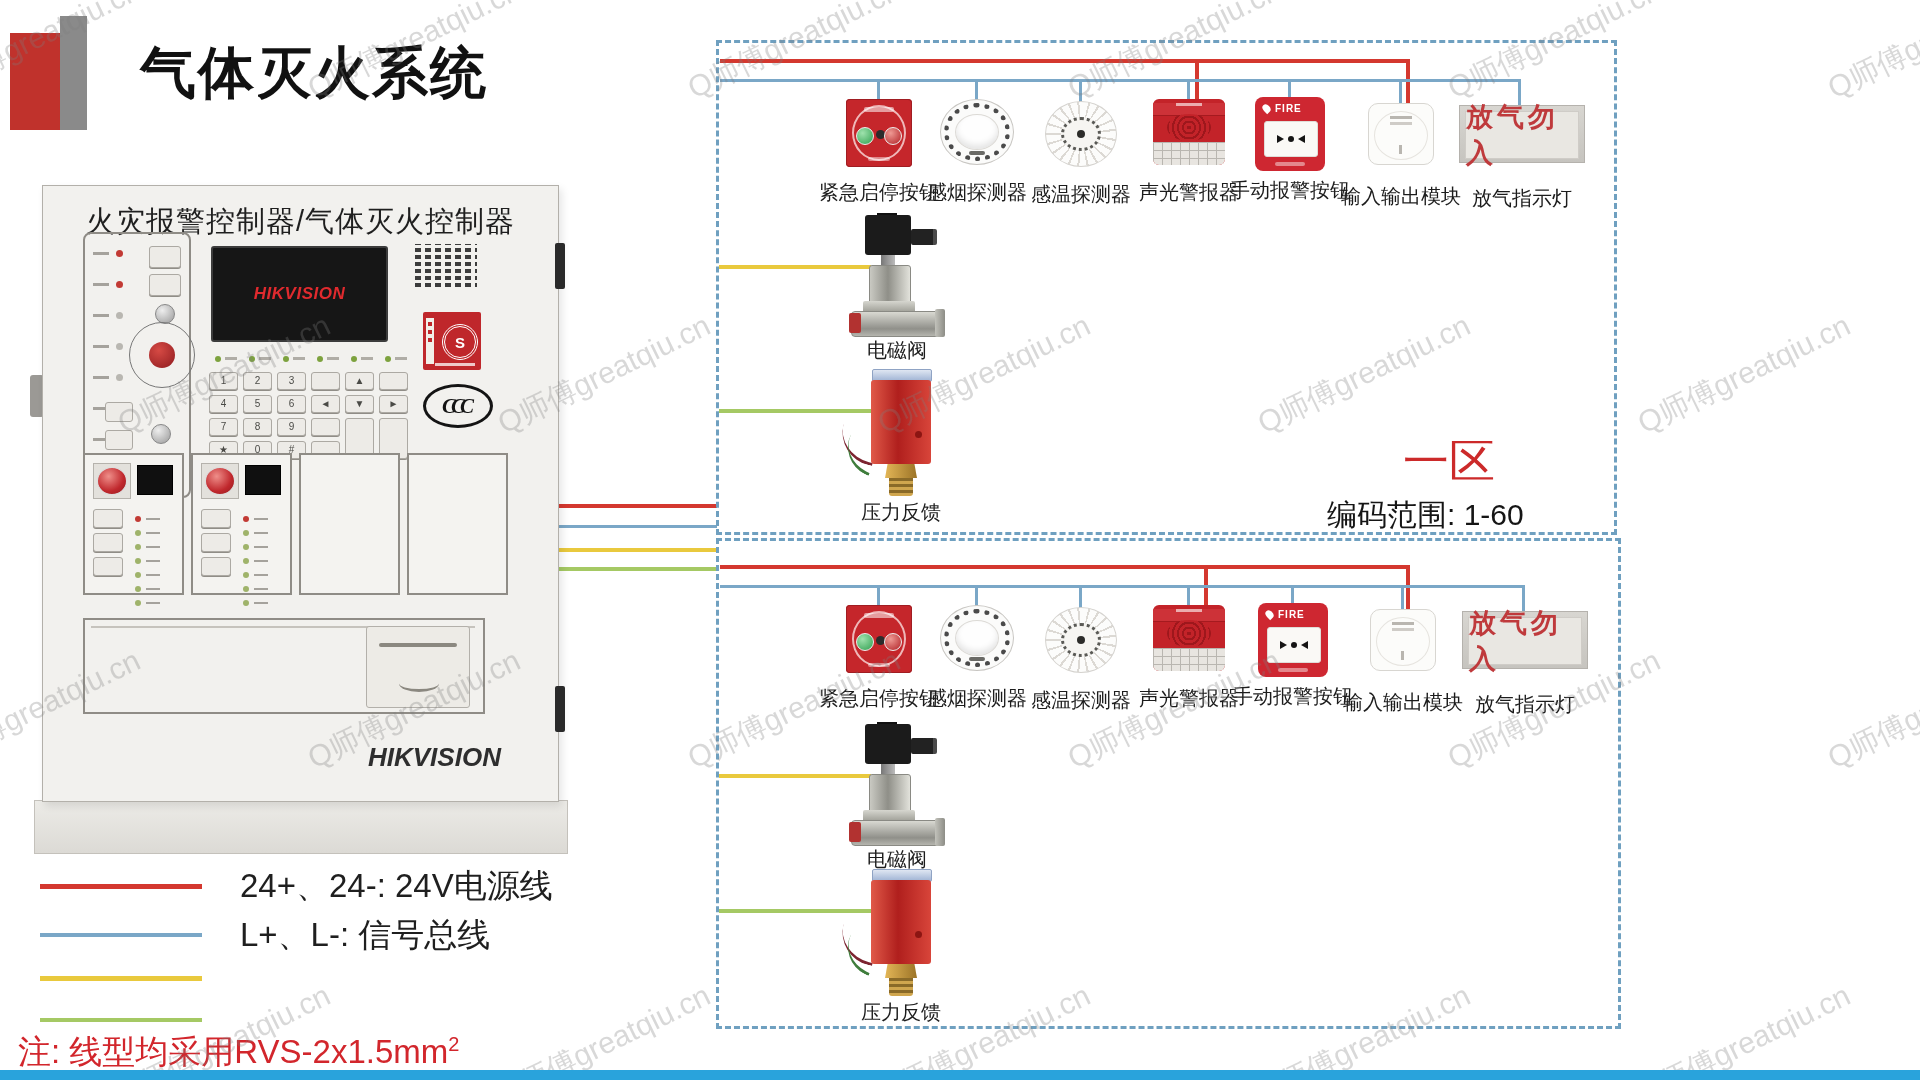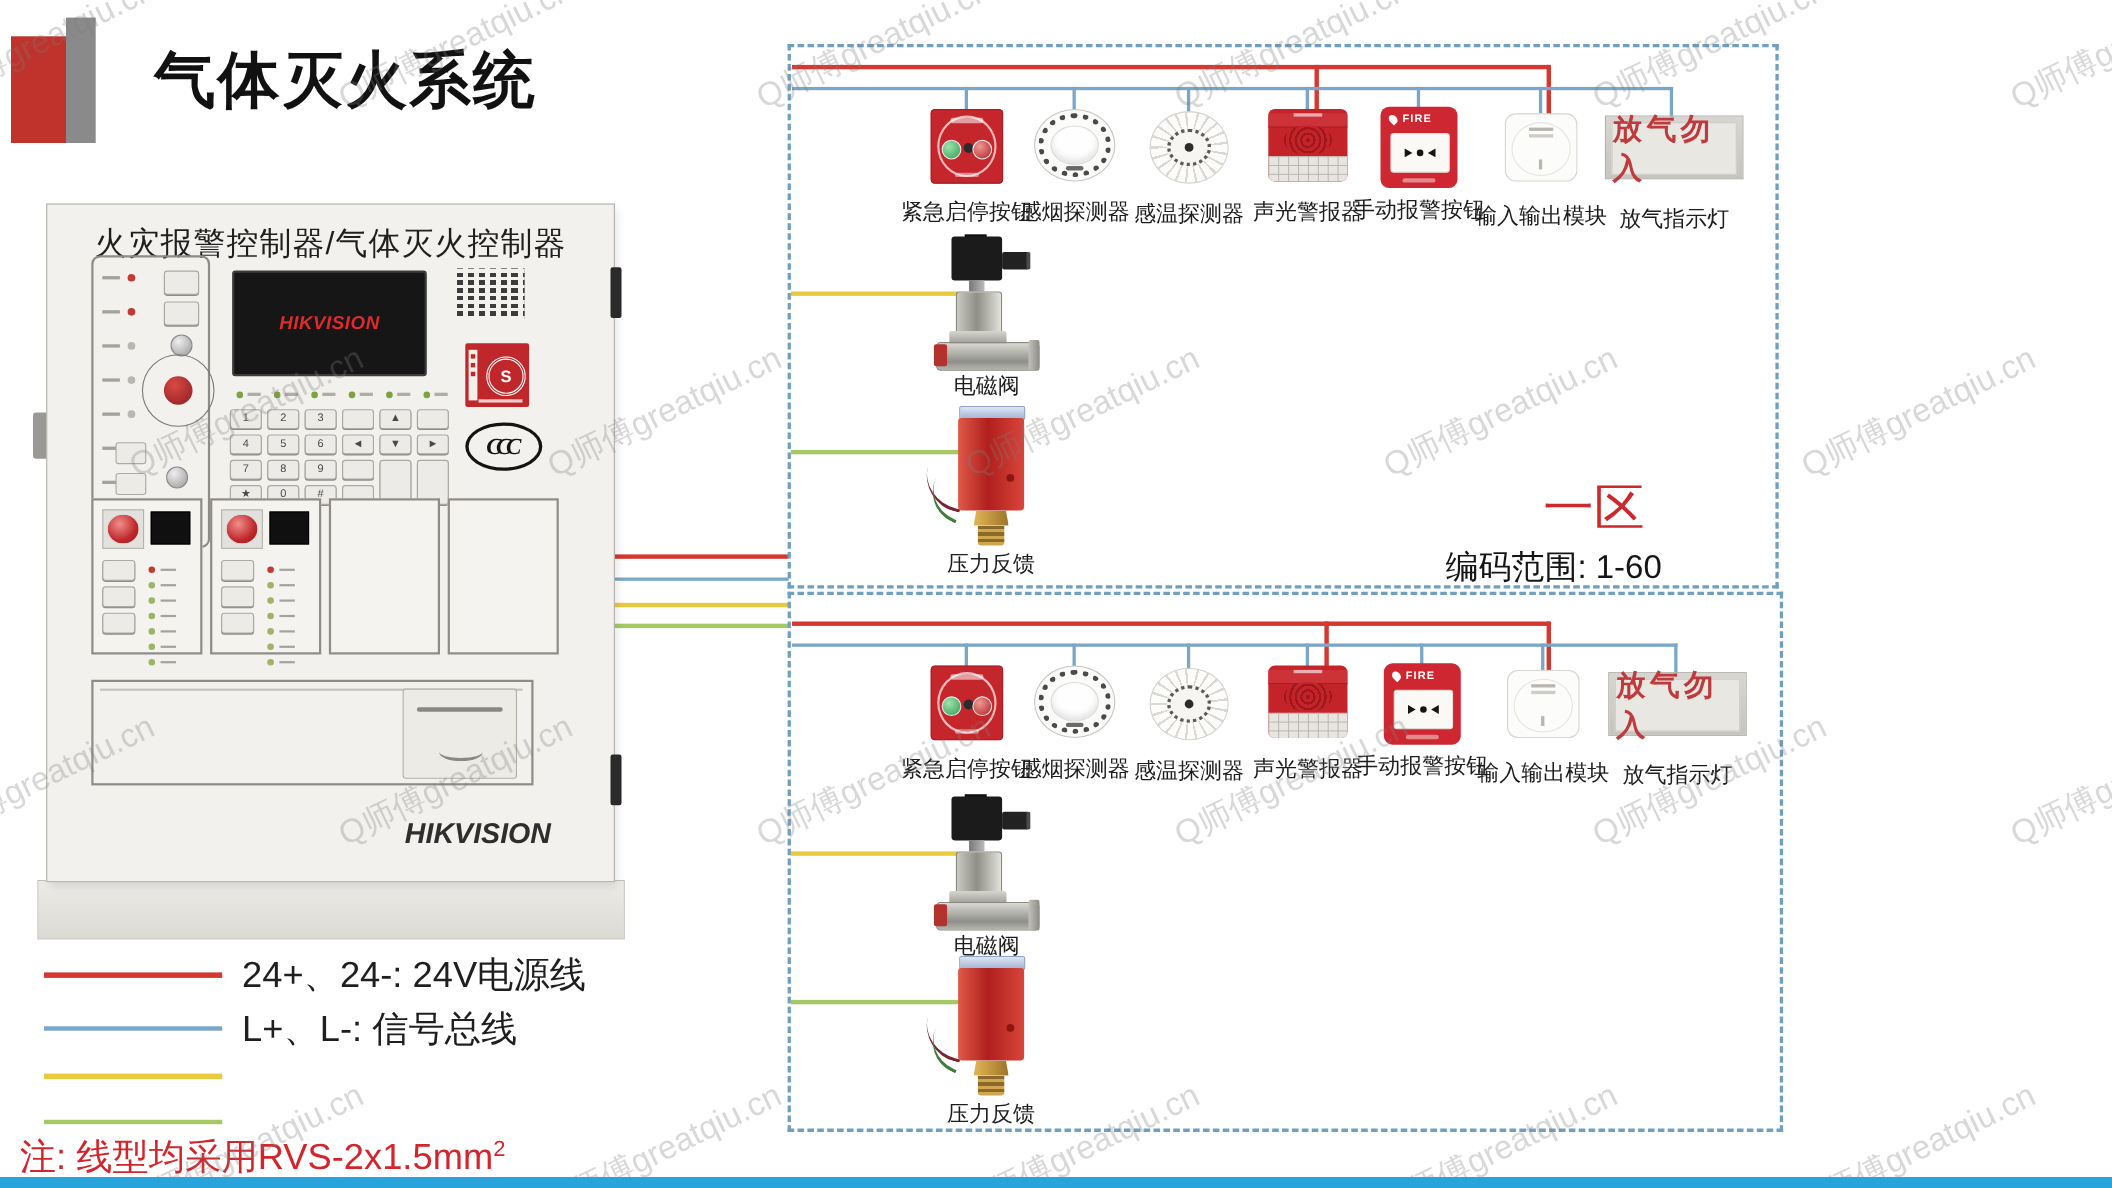--- a/index.html
+++ b/index.html
@@ -164,21 +164,21 @@
   .pr-tip{position:absolute;left:20px;top:109px;width:24px;height:18px;border-radius:0 0 3px 3px;
           background:repeating-linear-gradient(0deg,#d0a64e 0 3px,#8a6a28 3px 6px);}
   .pr-w1{position:absolute;left:-30px;top:58px;width:38px;height:32px;border-bottom:3px solid #7c2430;
          border-bottom-left-radius:34px;transform:rotate(14deg);}
   .pr-w2{position:absolute;left:-26px;top:70px;width:34px;height:28px;border-bottom:3px solid #3f7d3c;
          border-bottom-left-radius:30px;transform:rotate(26deg);}
   
   .zname{position:absolute;width:150px;text-align:center;font-size:46px;font-weight:500;color:var(--zone-red);}
   .zrange{position:absolute;font-size:30px;color:#151515;white-space:nowrap;}
   
-  .legend-row{position:absolute;left:40px;display:flex;align-items:center;gap:18px;height:40px;}
+  .legend-row{position:absolute;left:40px;display:flex;align-items:center;gap:38px;height:40px;}
   .leg-line{width:162px;}
   .legend-row span{font-size:33px;color:#1f1f1f;white-space:nowrap;}
   .note{left:18px;top:1030px;font-size:33px;color:var(--note-red);white-space:nowrap;}
   .note sup{font-size:20px;}
   .bottom-bar{left:0;top:1070px;width:1920px;height:10px;background:var(--bottom-blue);z-index:50;}
 </style>
 </head>
 <body>
 
 <div id="wm">
@@ -461,21 +461,21 @@
         <span class="pr-cap"></span>
         <span class="pr-body"></span>
       <span class="pr-dot"></span>
         <span class="pr-brass"></span>
         <span class="pr-tip"></span>
     </div>
     <div class="dev-label">压力反馈</div>
   </div>
 
   <div class="zname" style="left:655px;top:388px">一区</div>
-  <div class="zrange" style="left:595px;top:452px">编码范围: 1-60</div>
+  <div class="zrange" style="left:608px;top:452px">编码范围: 1-60</div>
 </div>
 
 <div class="zone z2">
   <div class="wire w0" style="left:1px;top:24px;width:689px;height:4px"></div>
   <div class="wire w0" style="left:687px;top:24px;width:4px;height:44px"></div>
   <div class="wire w0" style="left:485px;top:24px;width:4px;height:44px"></div>
   <div class="wire w1" style="left:1px;top:44px;width:805px;height:3px"></div>
   <div class="wire w1" style="left:803px;top:44px;width:3px;height:28px"></div>
   <div class="wire w1" style="left:158px;top:44px;width:3px;height:24px"></div>
   <div class="wire w1" style="left:256px;top:44px;width:3px;height:24px"></div>

